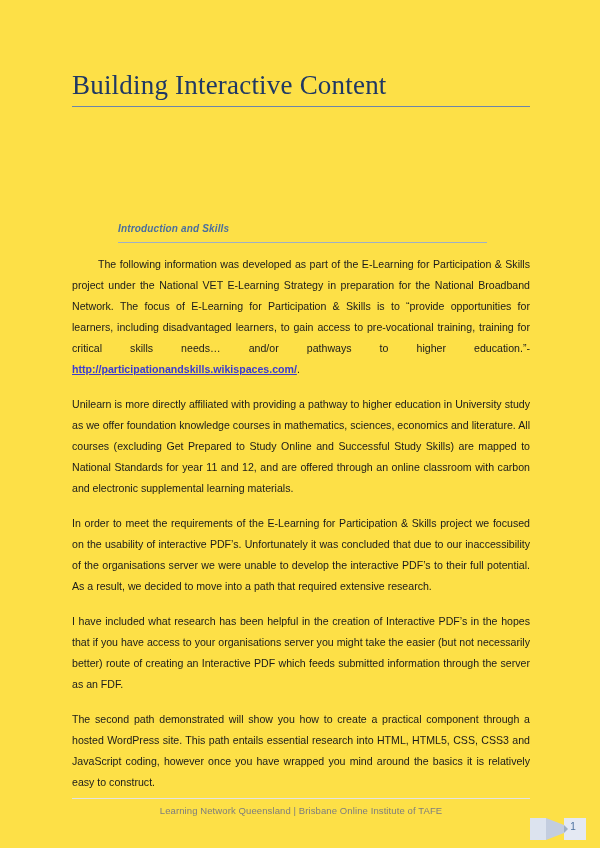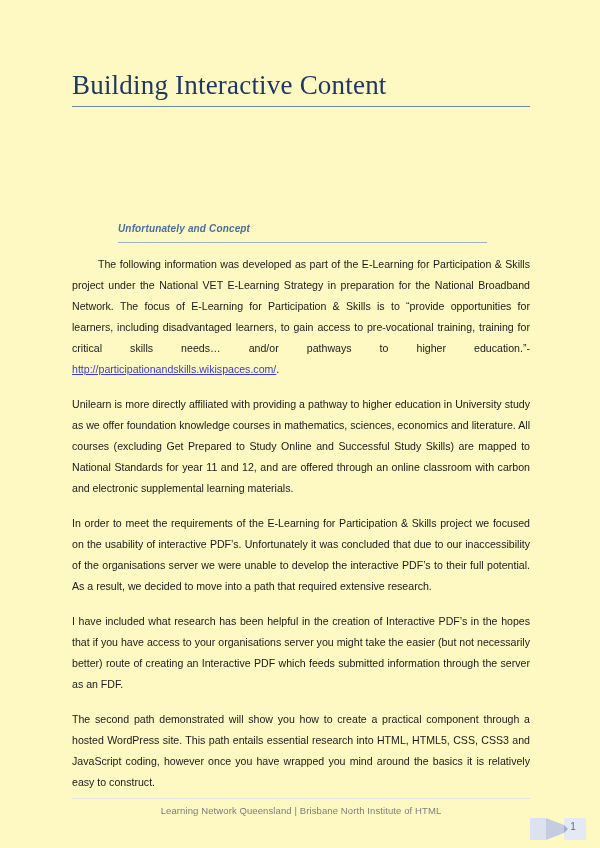--- a/index.html
+++ b/index.html
@@ -11,21 +11,21 @@
     width: 600px;
     height: 848px;
     position: relative;
     font-family: "Liberation Sans", sans-serif;
     -webkit-font-smoothing: antialiased;
   }
 
   .page {
     position: absolute;
     inset: 0;
-    background: #fef9c3;
+    background: #fde047;
     overflow: hidden;
   }
 
   
   .title-block {
     position: absolute;
     left: 72px;
     top: 68px;
     width: 458px;
   }
@@ -85,20 +85,21 @@
   }
   .para.indented {
     text-indent: 26px;
   }
   .para:last-child {
     margin-bottom: 4px;
   }
   .doc-link {
     color: #3a3ad0;
     text-decoration: underline;
+    font-weight: bold;
   }
 
   
   .footer {
     position: absolute;
     left: 72px;
     top: 798px;
     width: 458px;
   }
   .footer-rule {
@@ -143,41 +144,41 @@
 <body>
 
 <div class="page">
 
   <div class="title-block">
     <div class="doc-title">Building Interactive Content</div>
     <div class="title-rule"></div>
   </div>
 
   <div class="section-block">
-    <div class="section-heading">Unfortunately and Concept</div>
+    <div class="section-heading">Introduction and Skills</div>
     <div class="section-rule"></div>
   </div>
 
   <div class="body-copy">
 
     <p class="para indented"><span>The following information was developed as part of the E-Learning for Participation &amp; Skills project under the National VET E-Learning Strategy in preparation for the National Broadband Network. The focus of E-Learning for Participation &amp; Skills is to “provide opportunities for learners, including disadvantaged learners, to gain access to pre-vocational training, training for critical skills needs… and/or pathways to higher education.”- </span><a class="doc-link" href="#">http://participationandskills.wikispaces.com/</a><span>.</span></p>
 
     <p class="para">Unilearn is more directly affiliated with providing a pathway to higher education in University study as we offer foundation knowledge courses in mathematics, sciences, economics and literature. All courses (excluding Get Prepared to Study Online and Successful Study Skills) are mapped to National Standards for year 11 and 12, and are offered through an online classroom with carbon and electronic supplemental learning materials.</p>
 
     <p class="para">In order to meet the requirements of the E-Learning for Participation &amp; Skills project we focused on the usability of interactive PDF’s. Unfortunately it was concluded that due to our inaccessibility of the organisations server we were unable to develop the interactive PDF’s to their full potential. As a result, we decided to move into a path that required extensive research.</p>
 
     <p class="para">I have included what research has been helpful in the creation of Interactive PDF’s in the hopes that if you have access to your organisations server you might take the easier (but not necessarily better) route of creating an Interactive PDF which feeds submitted information through the server as an FDF.</p>
 
     <p class="para">The second path demonstrated will show you how to create a practical component through a hosted WordPress site. This path entails essential research into HTML, HTML5, CSS, CSS3 and JavaScript coding, however once you have wrapped you mind around the basics it is relatively easy to construct.</p>
 
   </div>
 
   <div class="footer">
     <div class="footer-rule"></div>
-    <div class="footer-text">Learning Network Queensland | Brisbane North Institute of HTML</div>
+    <div class="footer-text">Learning Network Queensland | Brisbane Online Institute of TAFE</div>
   </div>
 
   <div class="page-ribbon">
     <svg width="56" height="26" viewBox="0 0 56 26" xmlns="http://www.w3.org/2000/svg">
       <polygon points="0,2 16,2 16,24 0,24" fill="#dce3ef"></polygon>
       <polygon points="16,2 34,9 34,17 16,24" fill="#c3cddf"></polygon>
       <polygon points="34,9 34,17 40,13" fill="#aab7cd"></polygon>
       <polygon points="34,2 56,2 56,24 34,24" fill="#e4e9f3"></polygon>
       <polygon points="34,9 34,17 38,13" fill="#9fb0c6"></polygon>
     </svg>

